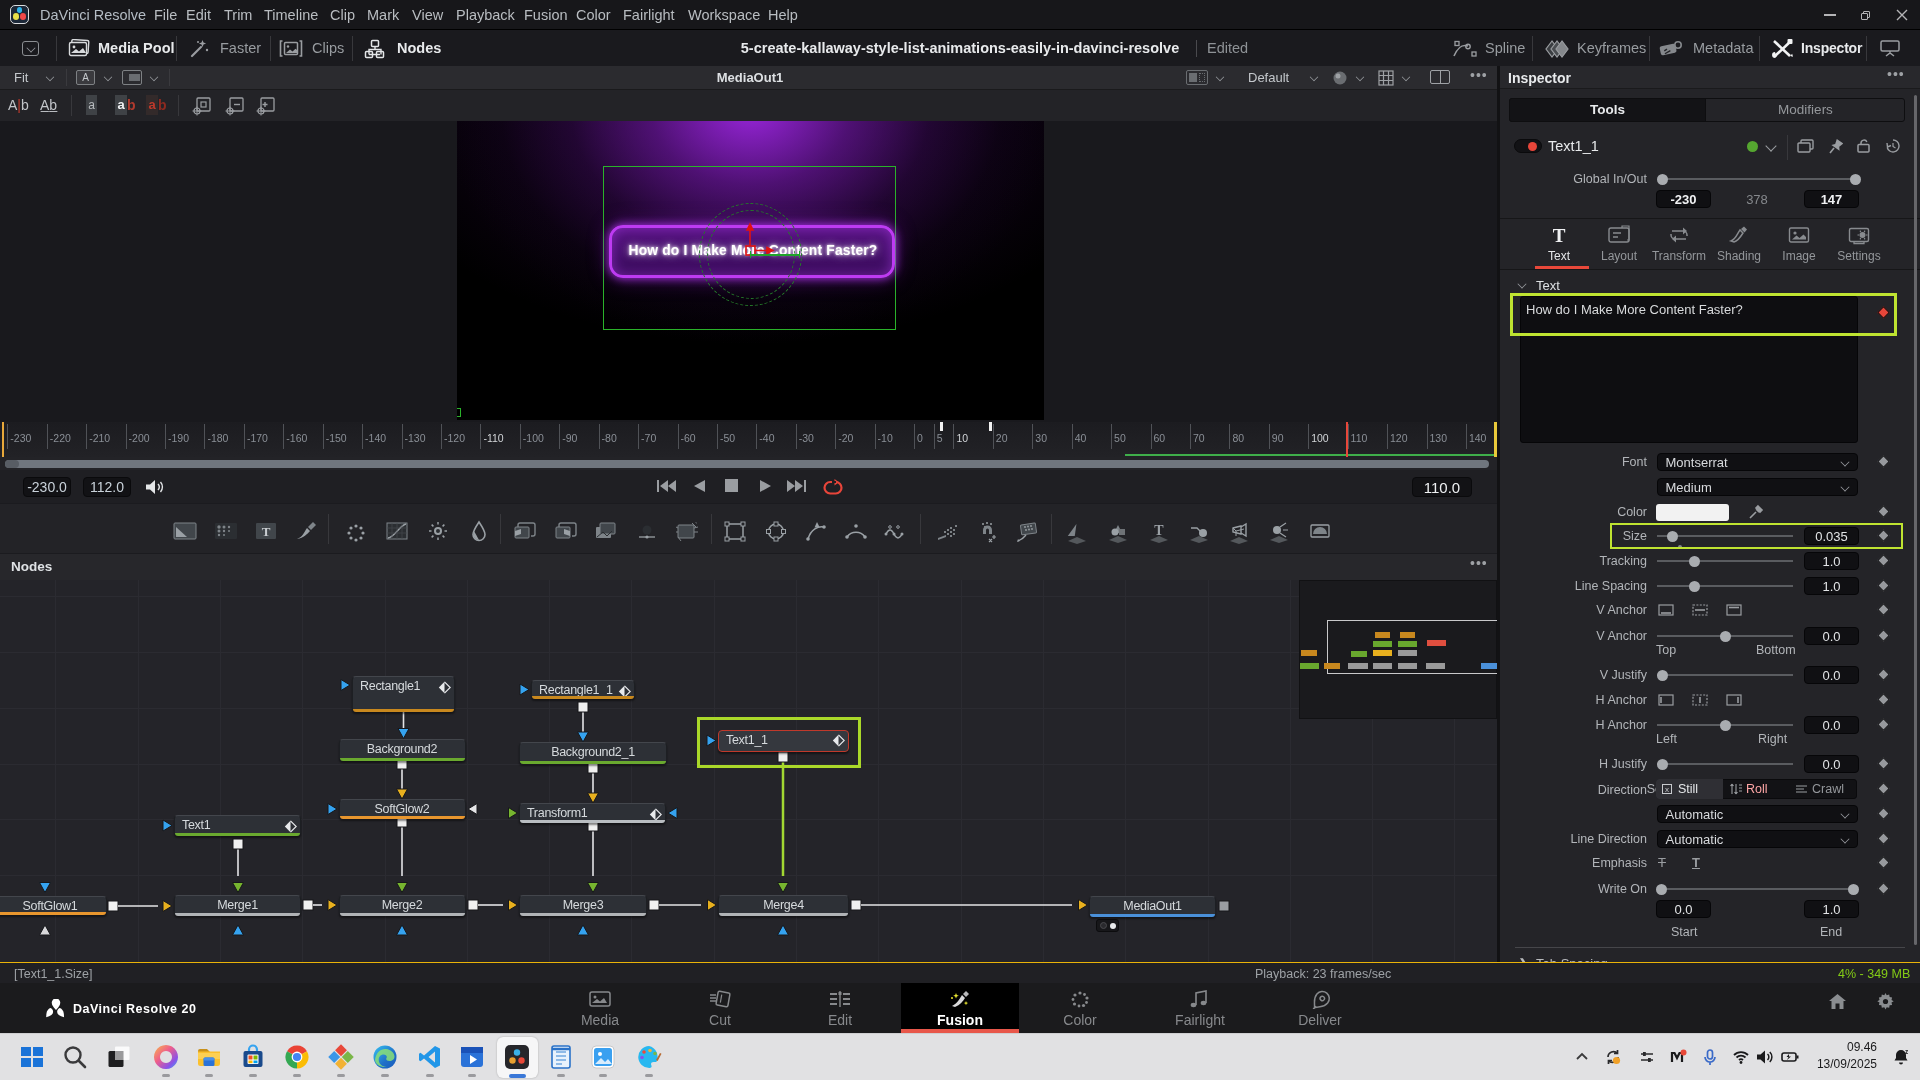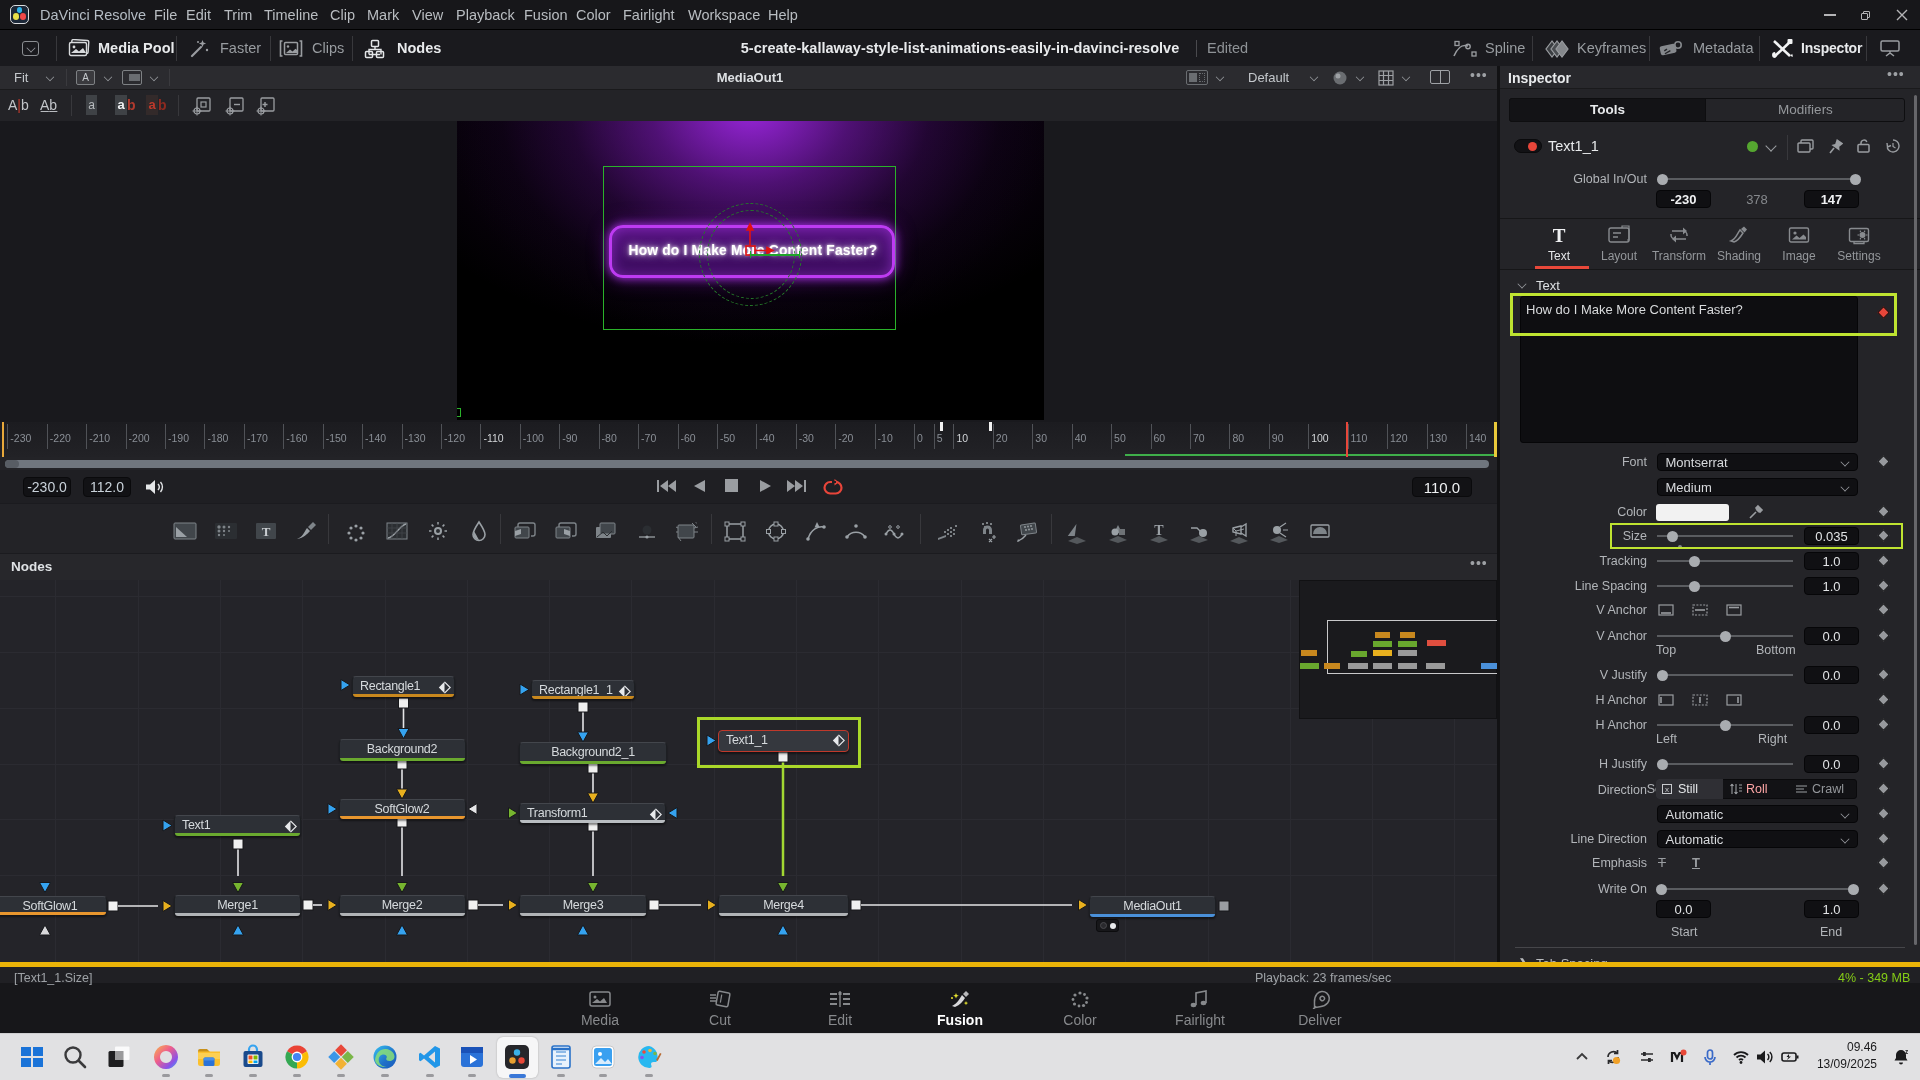--- a/index.html
+++ b/index.html
@@ -38,21 +38,21 @@
 #nheader{left:0;top:553px;width:1497px;height:27px;background:#27272b;border-top:1px solid #1b1b1f}
 #ngraph{left:0;top:580px;width:1497px;height:382px;overflow:hidden;
  background:repeating-linear-gradient(to right,rgba(0,0,0,0) 0 81.3px,#2b2b31 81.3px 82.3px),
  repeating-linear-gradient(to bottom,rgba(0,0,0,0) 0 54.9px,#2b2b31 54.9px 55.9px),#242429;
  background-position:-26px -39px,-26px -39px}
 .node{position:absolute;background:#2d3036;border:1px solid #1d1f23;border-top-color:#43464c;border-radius:4px;color:#d6dadd;font-size:12.5px;letter-spacing:-.3px;box-shadow:0 2px 2px rgba(0,0,0,.45)}
 .node .nm{position:absolute;left:0;right:0;top:2px;text-align:center;white-space:nowrap}
 .node .nml{position:absolute;left:7px;top:2px;white-space:nowrap}
 .nunder{position:absolute;left:0;right:0;bottom:-1px;height:3px;border-radius:0 0 4px 4px}
 
-#statusbar{left:0;top:962px;width:1920px;height:21px;background:#202024;border-top:5px solid #eab308}
+#statusbar{left:0;top:962px;width:1920px;height:21px;background:#202024;border-top:1px solid #eab308}
 #statusbar div{position:absolute;top:4px;font-size:12.5px;color:#9ea2a6}
 
 #pagebar{left:0;top:983px;width:1920px;height:50px;background:#1b1b1d}
 .ptab{position:absolute;top:0;height:50px}
 
 #taskbar{left:0;top:1033px;width:1920px;height:47px;background:#e1e1e3;border-top:1px solid #cfcfd1}
 
 #insp{left:1500px;top:66px;width:420px;height:896px;background:#242428;overflow:hidden}
 #insp .lab{position:absolute;font-size:12.5px;color:#b2b5b9;text-align:right}
 .dd{position:absolute;left:156.5px;width:201px;height:18px;background:#101013;border:1px solid #060608;border-radius:4px;color:#d8dadd;font-size:13px;line-height:17px;padding-left:8px}
@@ -638,21 +638,21 @@
         <polygon points="163,240 163,251 172,245.5" fill="#35a3f0" stroke="#16171a" stroke-width="1"></polygon>
         <polygon points="707,155 707,166 716,160.5" fill="#35a3f0" stroke="#16171a" stroke-width="1"></polygon>
         <polygon points="39.5,302.5 50.5,302.5 45,312.5" fill="#35a3f0" stroke="#16171a" stroke-width="1"></polygon>
         <polygon points="39.5,355 50.5,355 45,345" fill="#d8d8da" stroke="#16171a" stroke-width="1"></polygon>
         <polygon points="232.5,355 243.5,355 238,345" fill="#35a3f0" stroke="#16171a" stroke-width="1"></polygon>
         <polygon points="396.5,355 407.5,355 402,345" fill="#35a3f0" stroke="#16171a" stroke-width="1"></polygon>
         <polygon points="577.5,355 588.5,355 583,345" fill="#35a3f0" stroke="#16171a" stroke-width="1"></polygon>
         <polygon points="777.5,355 788.5,355 783,345" fill="#35a3f0" stroke="#16171a" stroke-width="1"></polygon>
       </svg>
   <div id="nodesbox">
-        <div class="node" style="left:352px;top:96px;width:103px;height:21px">
+        <div class="node" style="left:352px;top:96px;width:103px;height:36px">
           <div class="nml">Rectangle1</div>
           <svg style="position:absolute;right:3px;top:3.5px" width="13" height="13" viewBox="0 0 13 13">
             <path d="M6.5 .8 L.8 6.5 6.5 12.2z" fill="#e8eaec"></path>
             <path d="M6.5 .8 L12.2 6.5 6.5 12.2" fill="none" stroke="#e8eaec" stroke-width="1.2"></path>
           </svg>
           <div class="nunder" style="background:#c8881e"></div>
         </div>
         <div class="node" style="left:531px;top:100px;width:104px;height:19px">
           <div class="nml">Rectangle1_1</div>
           <svg style="position:absolute;right:3px;top:3.5px" width="13" height="13" viewBox="0 0 13 13">
@@ -750,20 +750,38 @@
         </div>
   </div>
 </div>
 
 <div class="a" id="statusbar">
   <div style="left:14px">[Text1_1.Size]</div>
   <div style="left:1255px">Playback: 23 frames/sec</div>
   <div style="left:1838px;color:#84cc16">4% - 349 MB</div>
 </div>
 
+<div class="a" id="pagebar">
+  <svg class="ic" style="left:45px;top:16px" width="22" height="19">
+        <path d="M11 0 a4.3 4.3 0 0 1 4.3 4.3 q0 2.2 -2.1 4.6 l-2.2 2.6 -2.2 -2.6 q-2.1 -2.4 -2.1 -4.6 A4.3 4.3 0 0 1 11 0z" fill="#fff" transform="translate(0,-0.5)"></path>
+        <path d="M5.1 8.2 a4.3 4.3 0 0 1 2.2 5.8 q-0.9 2 -3.9 3 l-3.2 1.2 0.2 -3.4 q0.2 -3.2 1.8 -4.8 a4.3 4.3 0 0 1 2.9 -1.8z" fill="#fff" transform="translate(1,1.5) scale(.92)"></path>
+        <path d="M16.9 8.2 a4.3 4.3 0 0 0 -2.2 5.8 q0.9 2 3.9 3 l3.2 1.2 -0.2 -3.4 q-0.2 -3.2 -1.8 -4.8 a4.3 4.3 0 0 0 -2.9 -1.8z" fill="#fff" transform="translate(-1,1.5) scale(.92)"></path>
+      </svg>
+  <div class="a" style="left:73px;top:19px;font-size:12.5px;font-weight:bold;letter-spacing:.5px;color:#fff">DaVinci Resolve 20</div>
+  <div class="ptab" id="tabFusion" style="left:901px;width:118px;background:#000"></div>
+  <div class="a" style="left:901px;top:46px;width:118px;height:4px;background:#e8574a"></div>
+  <div id="ptabs"></div>
+  <svg class="ic" style="left:1829px;top:11px" width="17" height="15">
+        <path d="M8.5 0 L17 7 14.5 7 14.5 15 10.5 15 10.5 9.5 6.5 9.5 6.5 15 2.5 15 2.5 7 0 7z" fill="#8a8d90"></path>
+      </svg>
+  <svg class="ic" style="left:1877px;top:10px" width="17" height="17" viewBox="0 0 17 17">
+        <path d="M8.5 0 l1.2 2.2 2.5 -.6 .4 2.5 2.5 .4 -.6 2.5 2.2 1.2 -2.2 1.2 .6 2.5 -2.5 .4 -.4 2.5 -2.5 -.6 -1.2 2.2 -1.2 -2.2 -2.5 .6 -.4 -2.5 -2.5 -.4 .6 -2.5 -2.2 -1.2 2.2 -1.2 -.6 -2.5 2.5 -.4 .4 -2.5 2.5 .6z" fill="#8a8d90"></path>
+        <circle cx="8.5" cy="8.5" r="2.6" fill="#1b1b1d"></circle>
+      </svg>
+</div>
 
 <div class="a" id="taskbar">
       <div id="tbicons">
         <div class="a" style="left:497px;top:3px;width:41px;height:41px;background:#f6f6f7;border-radius:6px;box-shadow:0 0 2px rgba(0,0,0,.25)"></div>
         <svg class="a" style="left:18px;top:9px" width="28" height="28" viewBox="0 0 28 28">
           <g fill="#1a73d8">
             <rect x="3" y="4" width="10" height="9"></rect>
             <rect x="15" y="4" width="10" height="9"></rect>
             <rect x="3" y="15" width="10" height="9"></rect>
             <rect x="15" y="15" width="10" height="9"></rect>

